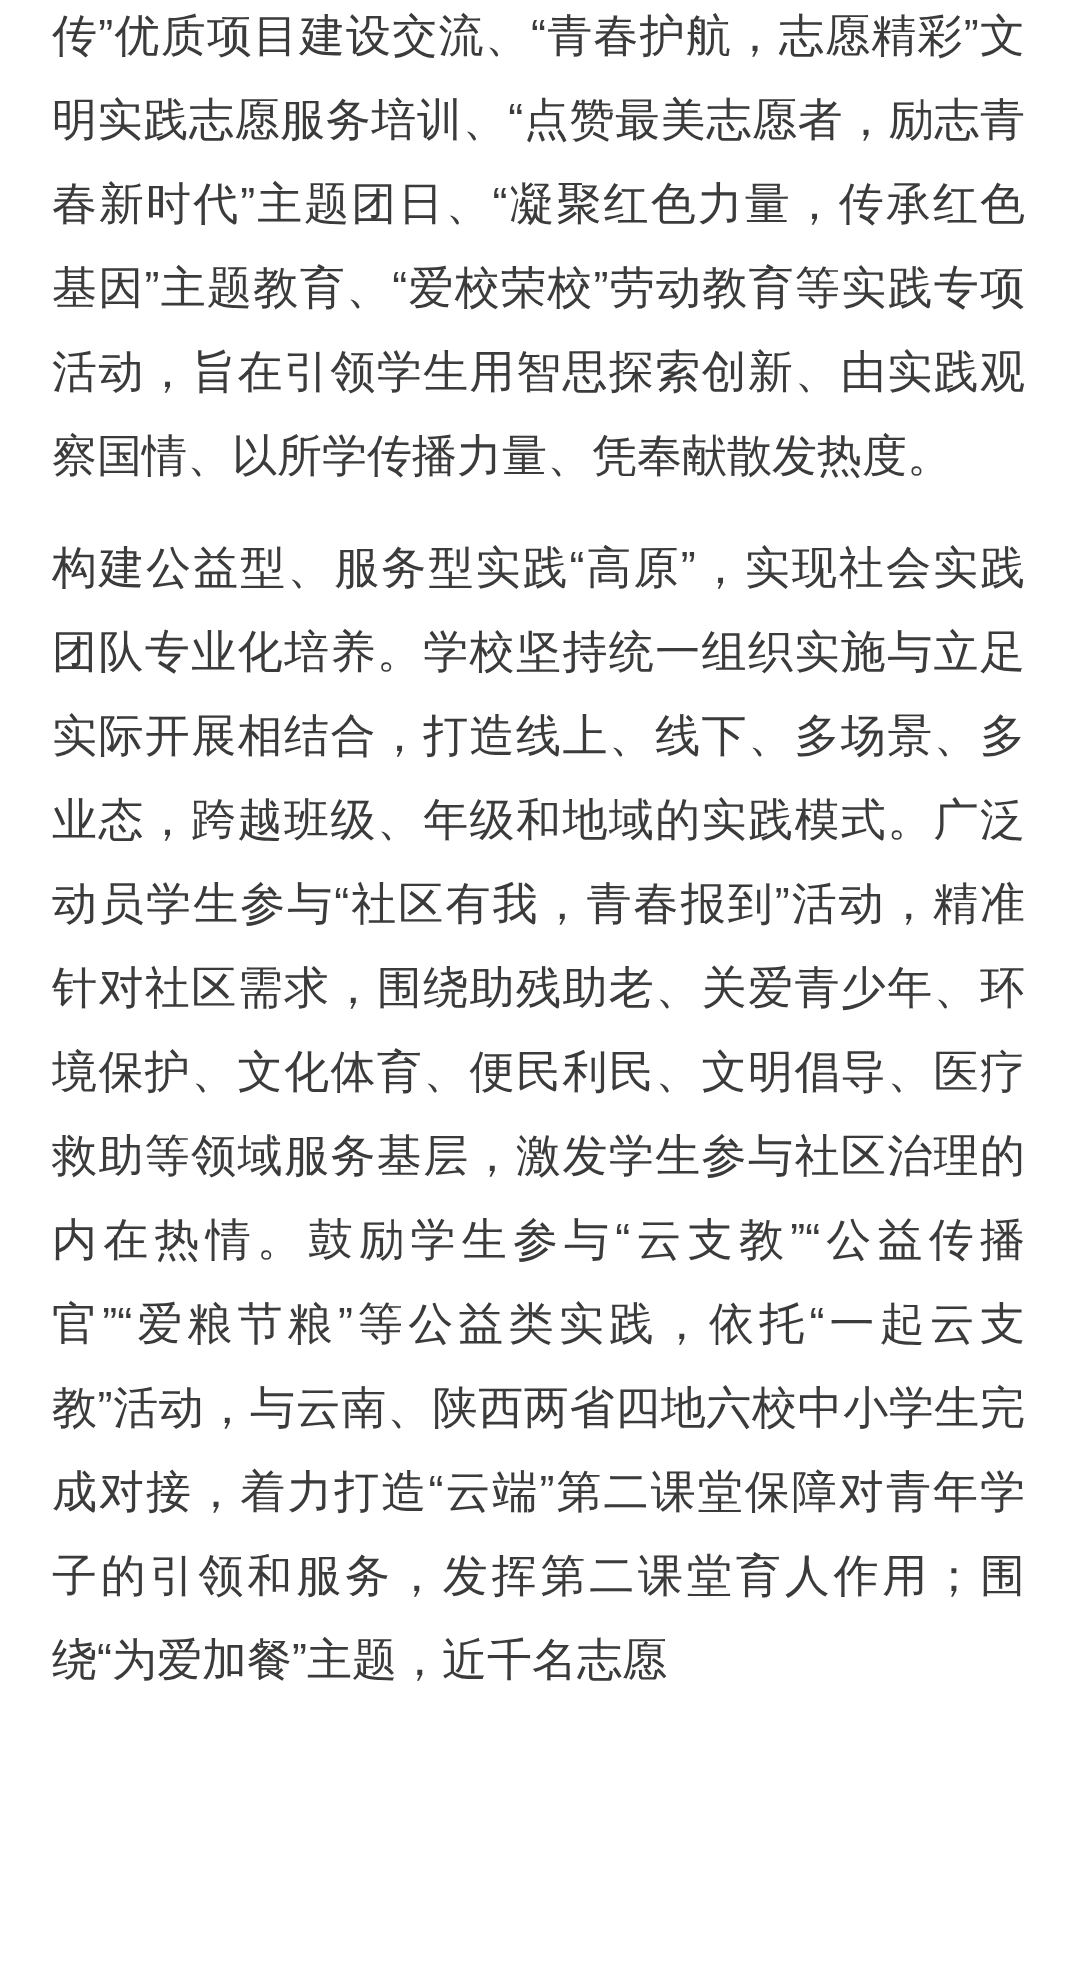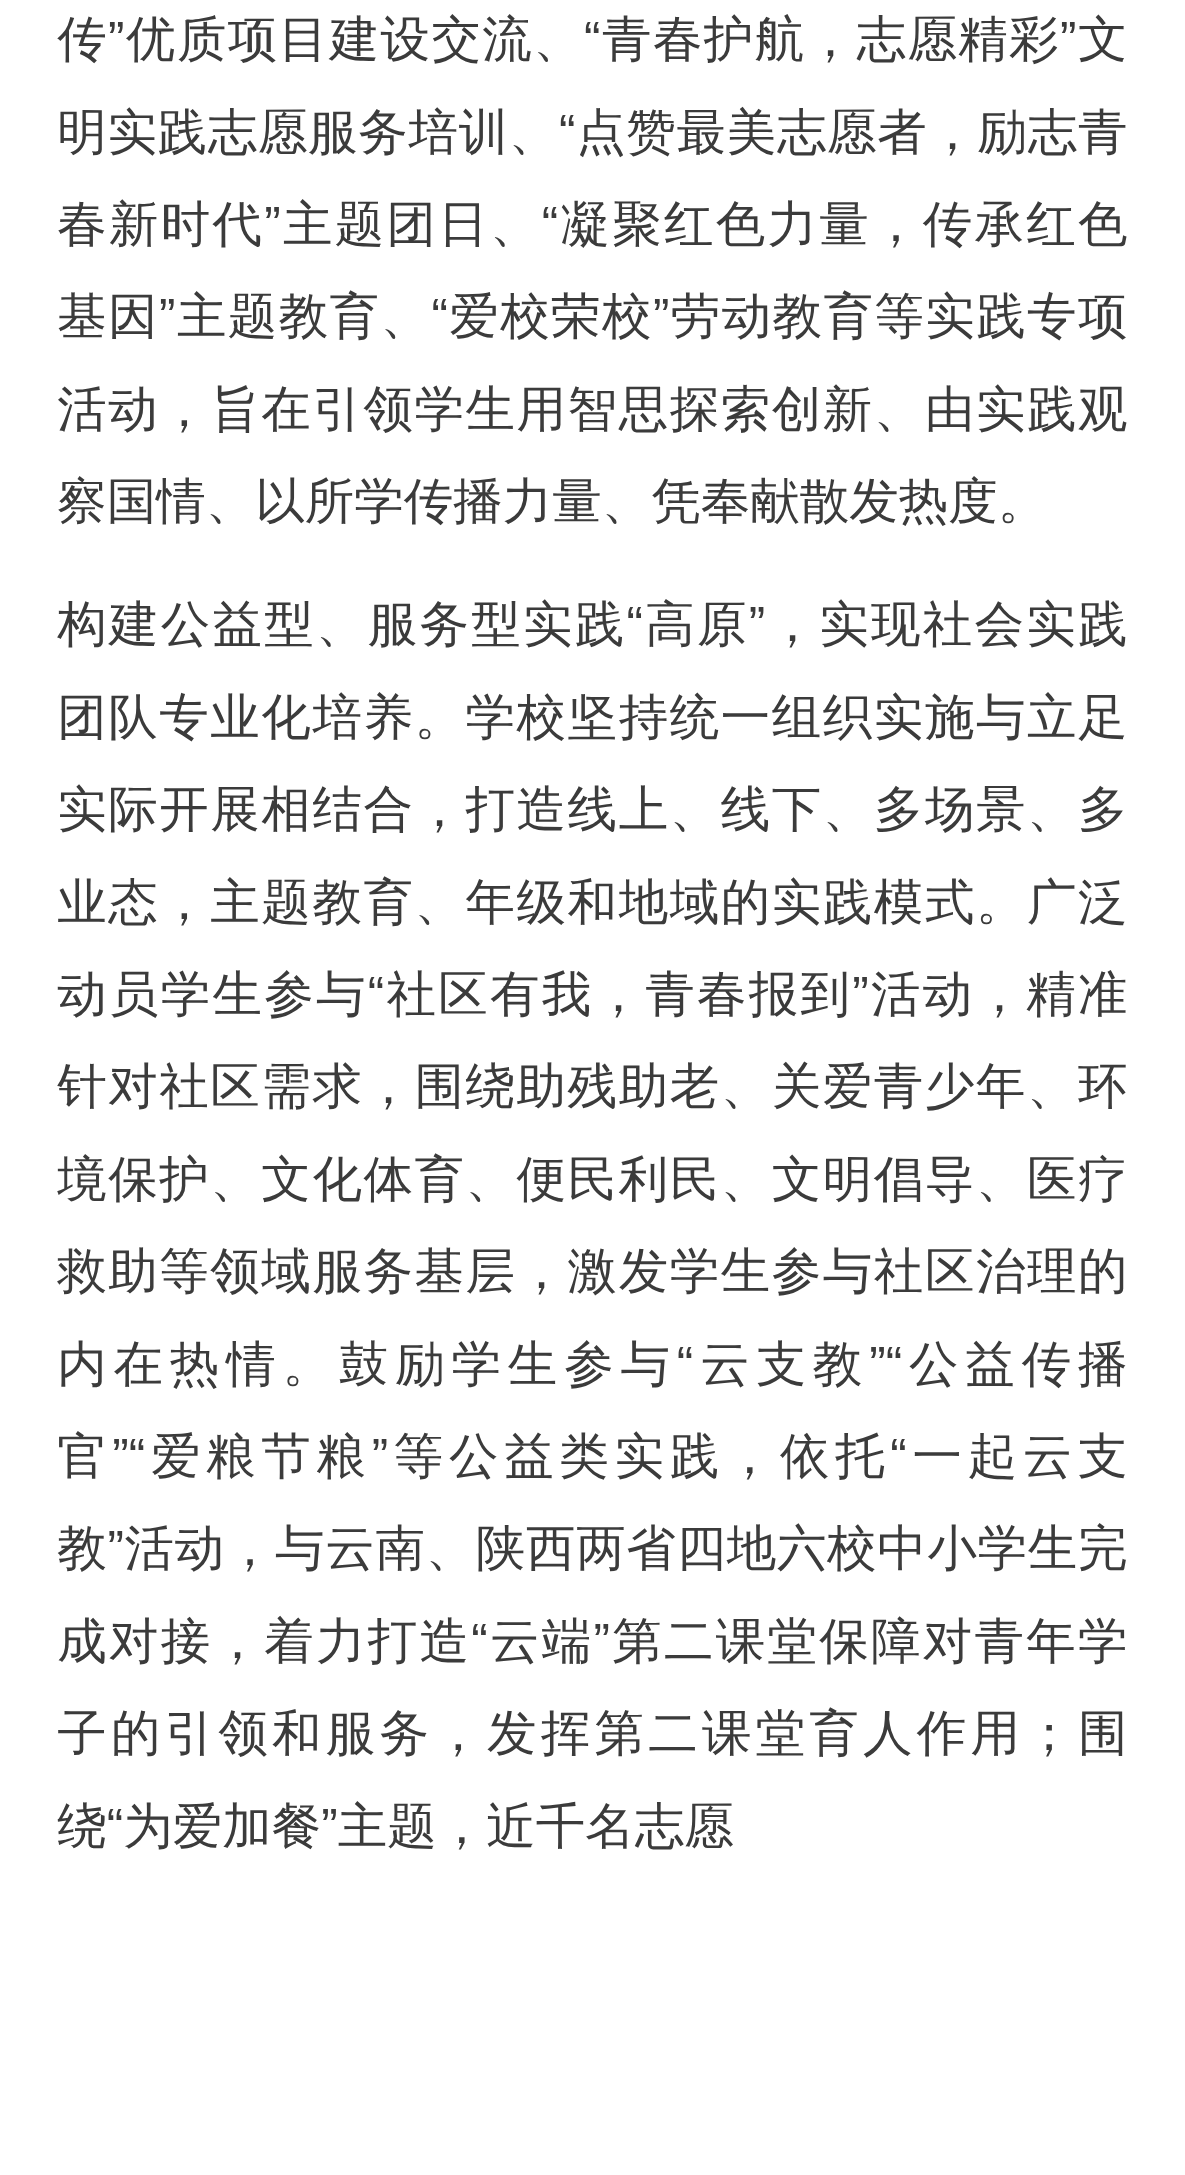--- a/index.html
+++ b/index.html
@@ -44,15 +44,15 @@
     margin-bottom: 0;
     overflow: hidden;
   }
 </style>
 </head>
 <body>
 
 <div class="page">
   <div class="article-body">
     <p class="para first clipped-top">传”优质项目建设交流、“青春护航，志愿精彩”文明实践志愿服务培训、“点赞最美志愿者，励志青春新时代”主题团日、“凝聚红色力量，传承红色基因”主题教育、“爱校荣校”劳动教育等实践专项活动，旨在引领学生用智思探索创新、由实践观察国情、以所学传播力量、凭奉献散发热度。</p>
-    <p class="para">构建公益型、服务型实践“高原”，实现社会实践团队专业化培养。学校坚持统一组织实施与立足实际开展相结合，打造线上、线下、多场景、多业态，主题教育、年级和地域的实践模式。广泛动员学生参与“社区有我，青春报到”活动，精准针对社区需求，围绕助残助老、关爱青少年、环境保护、文化体育、便民利民、文明倡导、医疗救助等领域服务基层，激发学生参与社区治理的内在热情。鼓励学生参与“云支教”“公益传播官”“爱粮节粮”等公益类实践，依托“一起云支教”活动，与云南、陕西两省四地六校中小学生完成对接，着力打造“云端”第二课堂保障对青年学子的引领和服务，发挥第二课堂育人作用；围绕“为爱加餐”主题，近千名志愿</p>
+    <p class="para">构建公益型、服务型实践“高原”，实现社会实践团队专业化培养。学校坚持统一组织实施与立足实际开展相结合，打造线上、线下、多场景、多业态，跨越班级、年级和地域的实践模式。广泛动员学生参与“社区有我，青春报到”活动，精准针对社区需求，围绕助残助老、关爱青少年、环境保护、文化体育、便民利民、文明倡导、医疗救助等领域服务基层，激发学生参与社区治理的内在热情。鼓励学生参与“云支教”“公益传播官”“爱粮节粮”等公益类实践，依托“一起云支教”活动，与云南、陕西两省四地六校中小学生完成对接，着力打造“云端”第二课堂保障对青年学子的引领和服务，发挥第二课堂育人作用；围绕“为爱加餐”主题，近千名志愿</p>
   </div>
 </div>
 
 </body></html>

